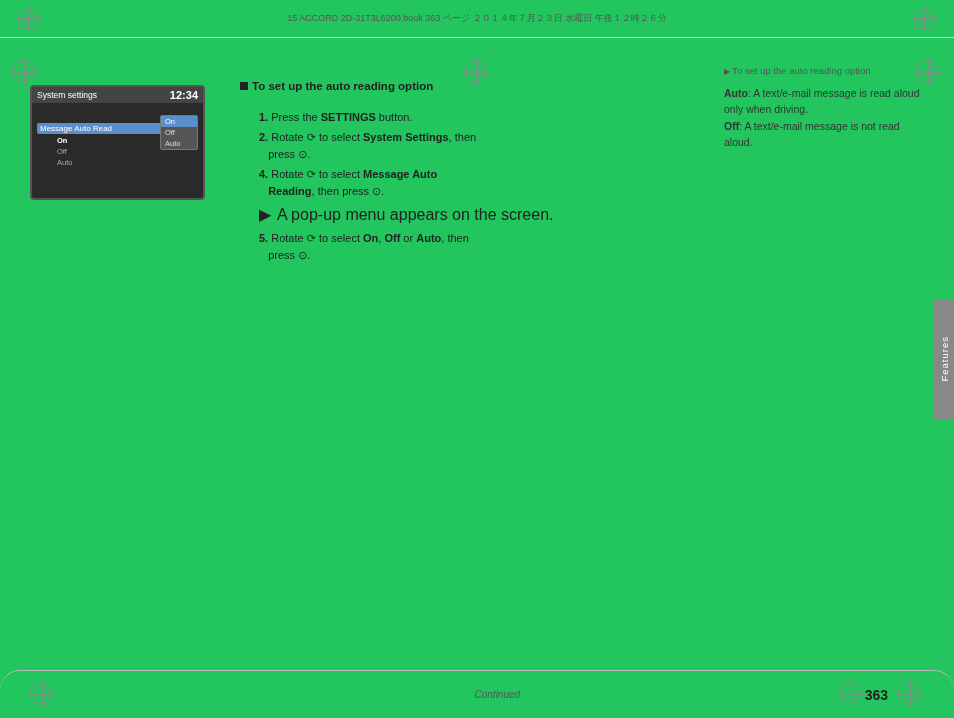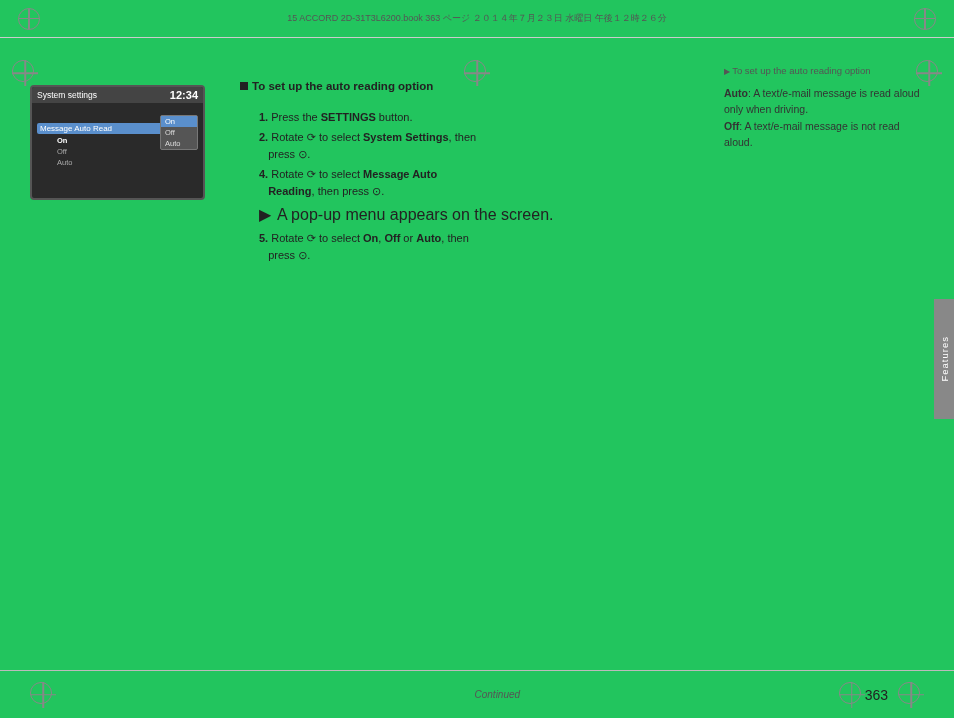--- a/index.html
+++ b/index.html
@@ -278,33 +278,34 @@
       position: absolute;
       bottom: 0;
       left: 0;
       right: 0;
       height: 48px;
       border-top: 1px solid #bbb;
       display: flex;
       align-items: center;
       justify-content: space-between;
       padding: 0 30px;
+      border-radius: 20px;
     }
 
     .bottom-continued {
       font-size: 10px;
       color: #555;
       text-align: center;
       flex: 1;
       padding-left: 100px;
     }
 
     .page-number {
       font-size: 14px;
-      font-weight: normal;
+      font-weight: bold;
       color: #222;
     }
 
     
     .corner-mark {
       position: absolute;
       width: 26px;
       height: 26px;
     }
     .corner-mark .circle {

